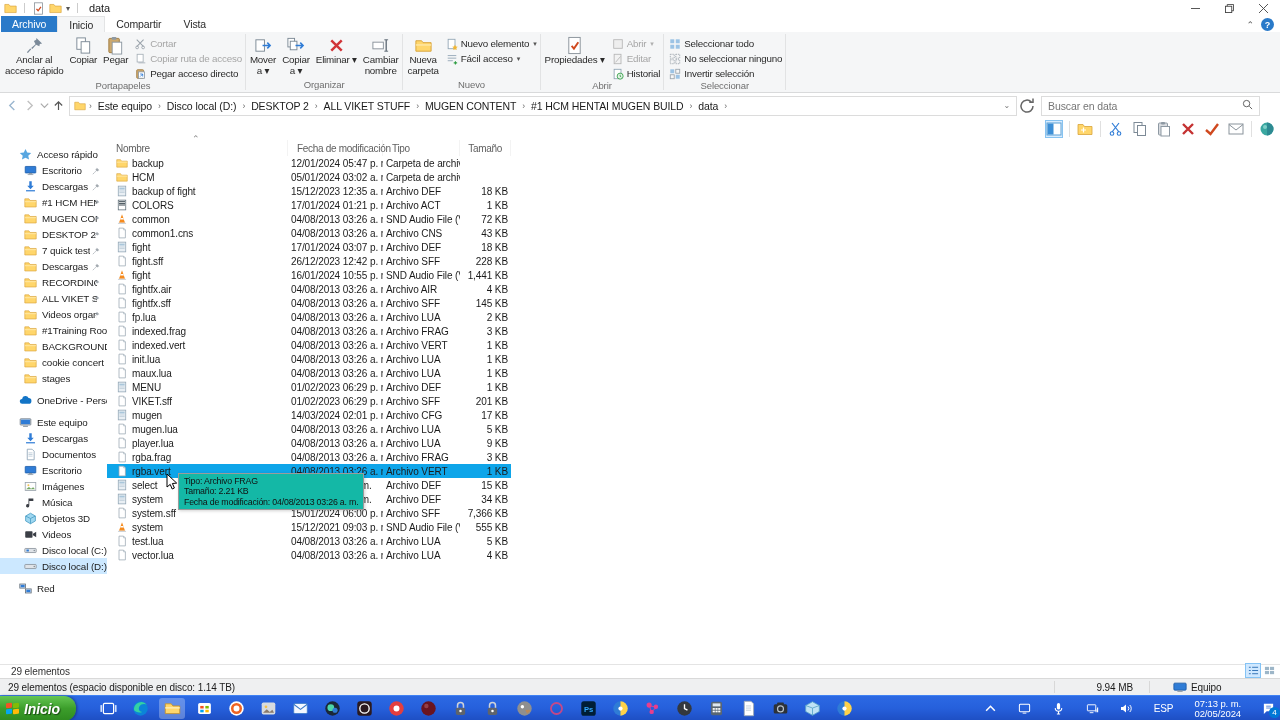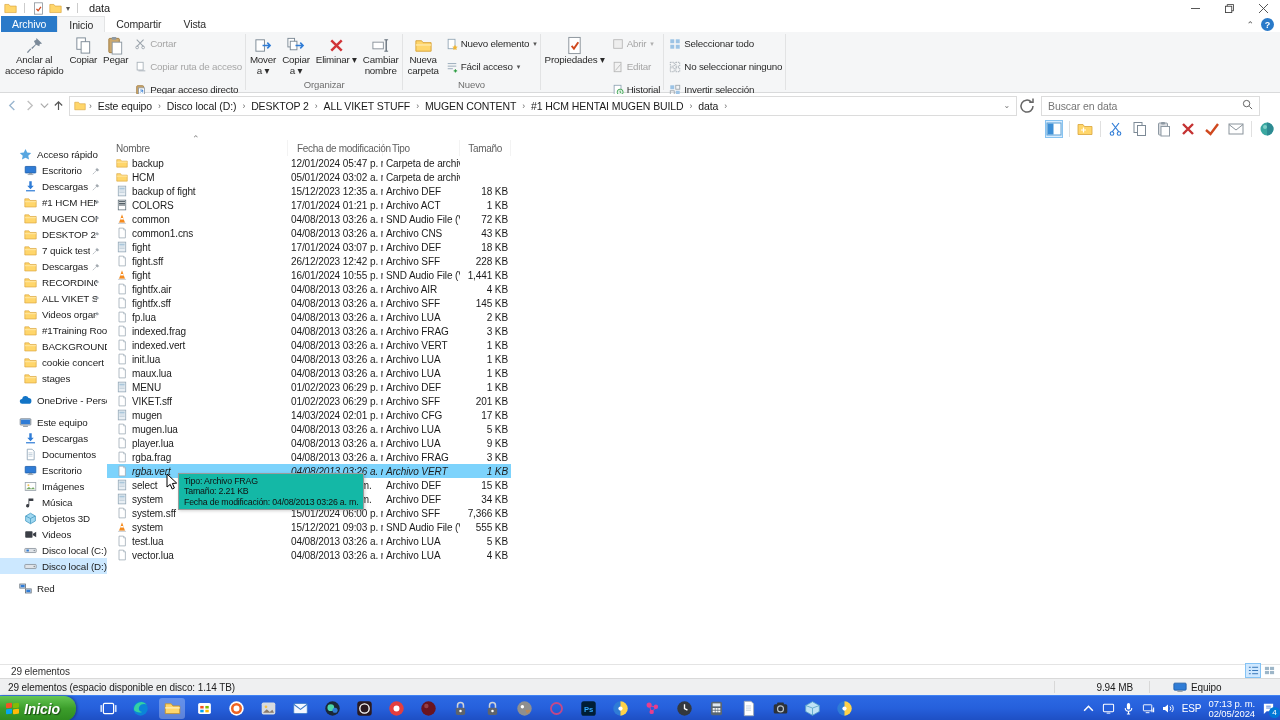--- a/index.html
+++ b/index.html
@@ -25,21 +25,21 @@
 #ribbon{position:absolute;left:0;top:32px;width:100%;height:61px;background:#f5f6f7;border-bottom:1px solid #d9dadb;}
 #ribbon-groups{display:flex;height:100%;padding-left:2px;}
 .rgroup{display:flex;flex-direction:column;height:100%;}
 .rgroup-content{display:flex;flex:1;align-items:flex-start;padding-top:2px;}
 .rgroup-label{text-align:center;font-size:9.5px;color:#6e6e6e;height:13px;line-height:11px;}
 .rsep{width:1px;background:#e2e3e4;margin:2px 1px;}
 .bigbtn{display:flex;flex-direction:column;align-items:center;padding:1px 3px 0;min-width:26px;}
 .bigbtn .bicon{width:20px;height:20px;display:flex;align-items:center;justify-content:center;}
 .bigbtn .bicon svg{width:19px;height:19px;}
 .bigbtn .blabel{font-size:9.8px;line-height:10.5px;text-align:center;color:#2b2b2b;white-space:pre;letter-spacing:-0.2px;}
-.smallstack{display:flex;flex-direction:column;justify-content:flex-start;padding:3px 2px 0 4px;gap:10px;}
+.smallstack{display:flex;flex-direction:column;justify-content:flex-start;padding:3px 2px 0 4px;gap:2px;}
 .smallitem{display:flex;align-items:center;gap:3px;height:13px;font-size:9.8px;color:#2b2b2b;white-space:nowrap;letter-spacing:-0.2px;}
 .smallitem.disabled{color:#a6a6a6;}
 .smallitem .sicon{width:12px;height:12px;display:inline-flex;}
 .smallitem .sicon svg{width:12px;height:12px;}
 .caret{font-size:7px;color:#555;margin-left:1px;}
 .smallitem.disabled .caret{color:#b0b0b0;}
 
 #navrow{position:absolute;left:0;top:94px;width:100%;height:23px;background:#fff;display:flex;align-items:center;}
 .navbtn{width:17px;height:18px;display:flex;align-items:center;justify-content:center;color:#888;}
 .navbtn svg{width:11px;height:11px;}
@@ -73,21 +73,21 @@
 .pinic svg{width:8px;height:8px;}
 .side-gap{height:6px;}
 
 #filearea{position:absolute;left:107px;top:140px;right:0;height:524px;background:#fff;}
 #colheaders{position:absolute;left:0;top:0;height:16px;display:flex;color:#5f5f5f;font-size:10px;}
 .hcell{display:flex;align-items:center;padding-left:9px;border-right:1px solid #f3f3f3;height:16px;white-space:nowrap;letter-spacing:-0.3px;}
 .hcell.size{justify-content:flex-end;padding-right:8px;}
 #sortcaret{position:absolute;left:85px;top:-6px;color:#888;font-size:9px;}
 #rows{position:absolute;left:0;top:16px;width:404px;font-size:10px;}
 .frow{display:flex;height:14px;align-items:center;}
-.frow.hover{background:#7dd3fc;font-style:italic;}
+.frow.hover{background:#0ea5e9;}
 .c-name{width:181px;display:flex;align-items:center;padding-left:9px;overflow:hidden;}
 .c-name .fic{width:12px;height:12px;flex:none;margin-right:4px;display:inline-flex;}
 .c-name .fic svg{width:12px;height:12px;}
 .c-name .fname{white-space:nowrap;}
 .c-date{width:95px;white-space:pre;overflow:hidden;padding-left:3px;}
 .c-type{width:77px;white-space:nowrap;overflow:hidden;padding-left:3px;}
 .c-size{width:51px;text-align:right;padding-right:3px;white-space:nowrap;}
 
 #status1{position:absolute;left:0;top:664px;width:100%;height:14px;border-top:1px solid #e4e4e4;background:#fff;display:flex;align-items:center;padding-left:11px;font-size:10px;color:#333;}
 .viewbtns{position:absolute;right:3px;top:-2px;display:flex;}
@@ -104,21 +104,21 @@
 #taskbar{position:absolute;left:0;top:695px;width:100%;height:25px;background:linear-gradient(180deg,#2c69e3 0%,#2660dc 50%,#1e4fc4 100%);border-top:1px solid #3f82f4;}
 #startbtn{position:absolute;left:0;top:0;width:76px;height:25px;border-radius:0 12px 12px 0;background:linear-gradient(180deg,#65c653 0%,#3c9e2b 50%,#2e8a1f 100%);display:flex;align-items:center;box-shadow:1px 0 3px rgba(0,0,0,.4);}
 #startbtn .flag{width:14px;height:12px;margin-left:6px;position:relative;}
 #startbtn .flag i{position:absolute;width:6px;height:5px;border-radius:1px;}
 #startbtn .stext{color:#fff;font-weight:bold;font-style:italic;font-size:14px;margin-left:4px;text-shadow:1px 1px 1px rgba(0,0,0,.5);}
 #taskicons{position:absolute;left:92px;top:0;height:25px;display:flex;align-items:center;}
 .tkslot{width:32px;height:25px;display:flex;align-items:center;justify-content:center;position:relative;}
 .tkslot.active::before{content:"";position:absolute;left:3px;top:2px;right:3px;bottom:2px;background:rgba(255,255,255,.28);border-radius:3px;}
 .tkic{width:17px;height:17px;display:flex;align-items:flex-end;justify-content:center;position:relative;}
 .tkic svg{width:17px;height:17px;}
-#tray{position:absolute;right:0;top:0;height:25px;display:flex;align-items:center;gap:7px;padding-right:5px;color:#fff;}
+#tray{position:absolute;right:0;top:0;height:25px;display:flex;align-items:center;gap:21px;padding-right:5px;color:#fff;}
 .trayic{display:flex;align-items:center;justify-content:center;}
 .trayic svg{width:13px;height:13px;}
 #tray-lang{font-size:10px;color:#fff;}
 #tray-clock{font-size:9.5px;line-height:10px;text-align:right;color:#fff;}
 #tray-notif{position:relative;}
 #tray-notif .badge{position:absolute;right:-5px;bottom:-3px;background:#0078d7;color:#fff;font-size:8px;width:11px;height:11px;border-radius:50%;display:flex;align-items:center;justify-content:center;}
 
 #tooltip{position:absolute;left:178px;top:473px;background:#14b8a6;border:1px solid #9b9b9b;box-shadow:1px 1px 3px rgba(0,0,0,.18);font-size:8.8px;line-height:10.3px;padding:2px 5px;z-index:50;color:#111;white-space:nowrap;letter-spacing:-0.2px;}
 #cursor{position:absolute;left:166px;top:473px;z-index:60;}
 </style>

